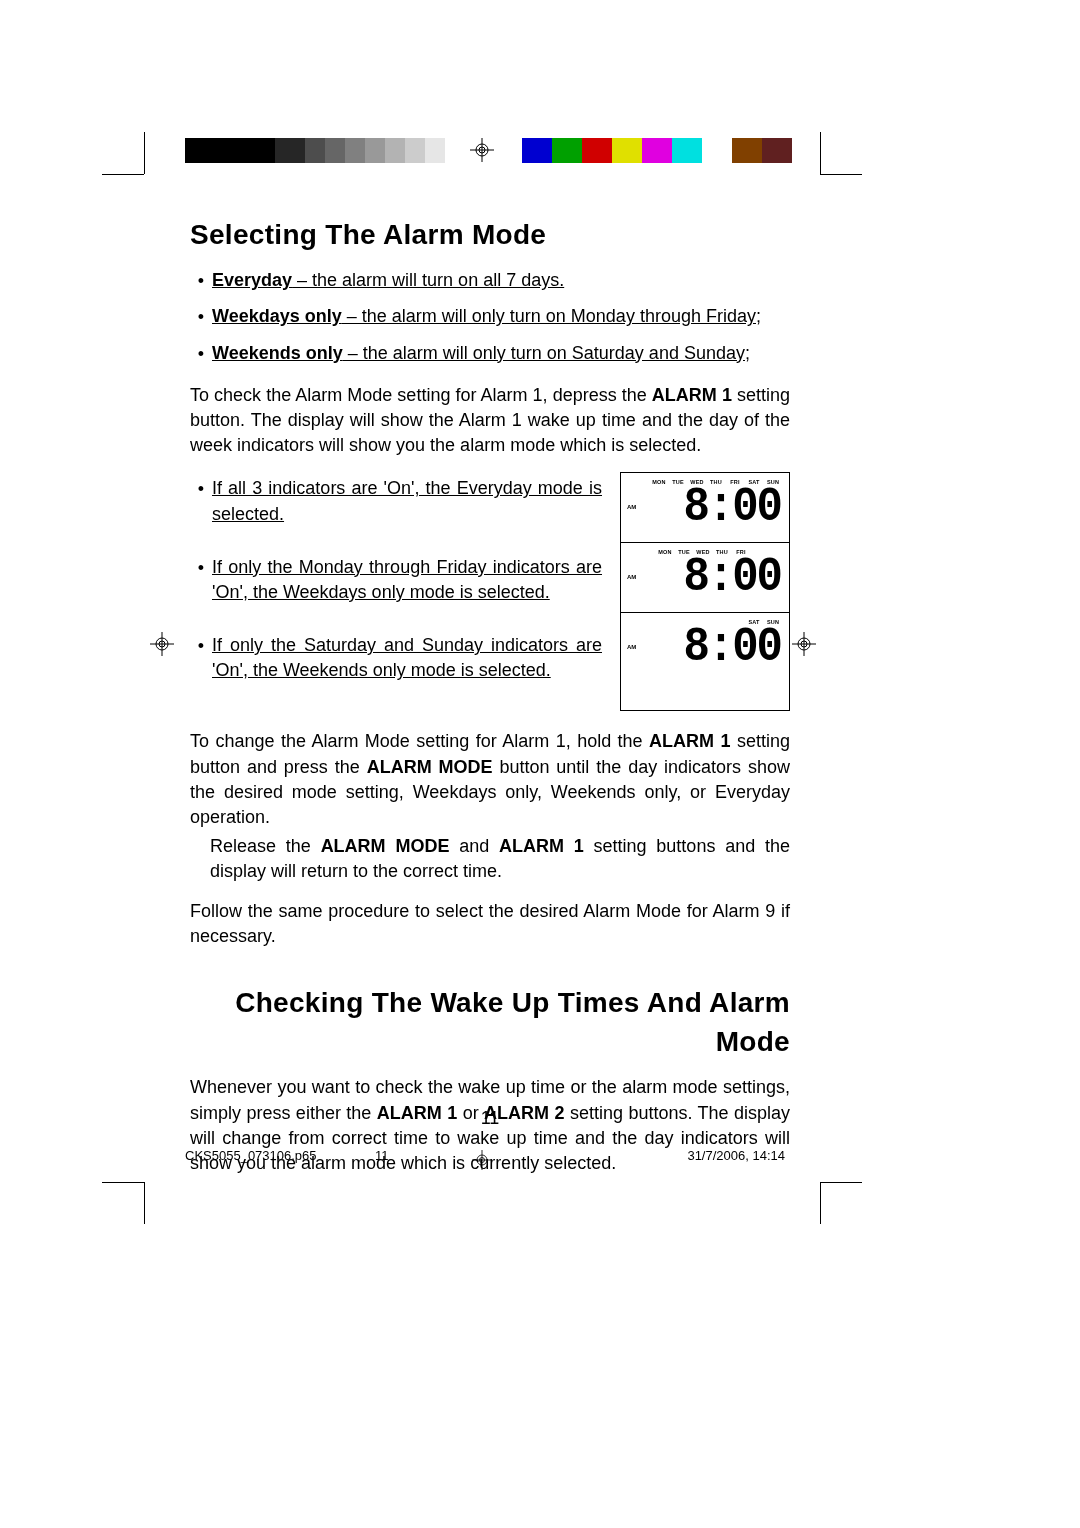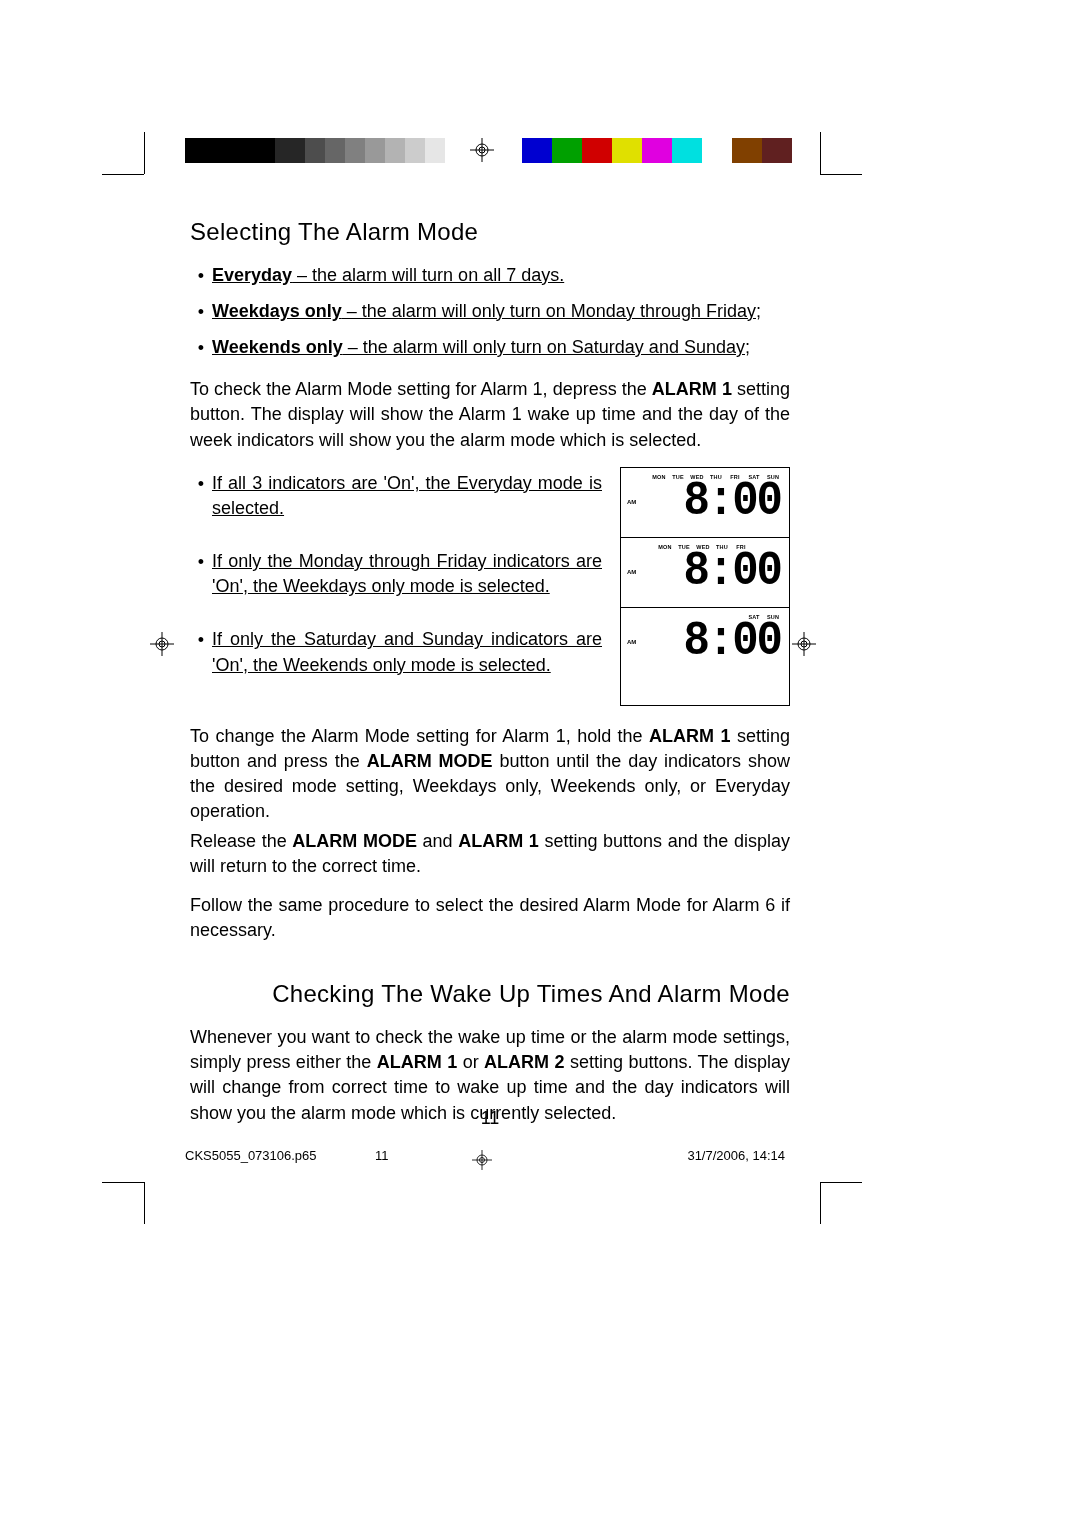--- a/index.html
+++ b/index.html
@@ -40,22 +40,22 @@
   
   .page {
     position: absolute;
     left: 190px;
     top: 215px;
     width: 600px;
     font-size: 18px;
     line-height: 1.4;
   }
   .h1 {
-    font-weight: normal;
-    font-size: 24px;
+    font-weight: bold;
+    font-size: 28px;
     margin-bottom: 14px;
     letter-spacing: 0.3px;
   }
   .para { margin-bottom: 14px; text-align: justify; }
   .bullets { margin: 4px 0 16px 0; }
   .bullets .row {
     display: flex;
     margin-bottom: 10px;
   }
   .bullets .dot {
@@ -286,25 +286,25 @@
         <div class="am">AM</div>
         <div class="seg">8:00</div>
       </div>
     </div>
   </div>
 
   <p class="para">
     <span>To change the Alarm Mode setting for Alarm 1, </span><span class="ul">hold</span><span> the </span><b>ALARM 1</b><span> setting button and </span><span class="ul">press</span><span> the </span><b>ALARM MODE</b><span> button until the day indicators show the desired mode setting, Weekdays only, Weekends only, or Everyday operation.</span>
   </p>
 
-  <p class="para" style="margin-top:-10px;">
+  <p class="para" style="margin-top:-10px;margin-left:20px;">
     <span>Release the </span><b>ALARM MODE</b><span> and </span><b>ALARM 1</b><span> setting buttons and the display will return to the correct time.</span>
   </p>
 
-  <p class="para">Follow the same procedure to select the desired Alarm Mode for Alarm 6 if necessary.</p>
+  <p class="para">Follow the same procedure to select the desired Alarm Mode for Alarm 9 if necessary.</p>
 
   <div class="h1" style="margin-top:34px;text-align:right;">Checking The Wake Up Times And Alarm Mode</div>
 
   <p class="para">
     <span>Whenever you want to check the wake up time or the alarm mode settings, simply press either the </span><b>ALARM 1</b><span> or </span><b>ALARM 2</b><span> setting buttons. The display will change from correct time to wake up time and the day indicators will show you the alarm mode which is currently selected.</span>
   </p>
 
 
 </div>
 

